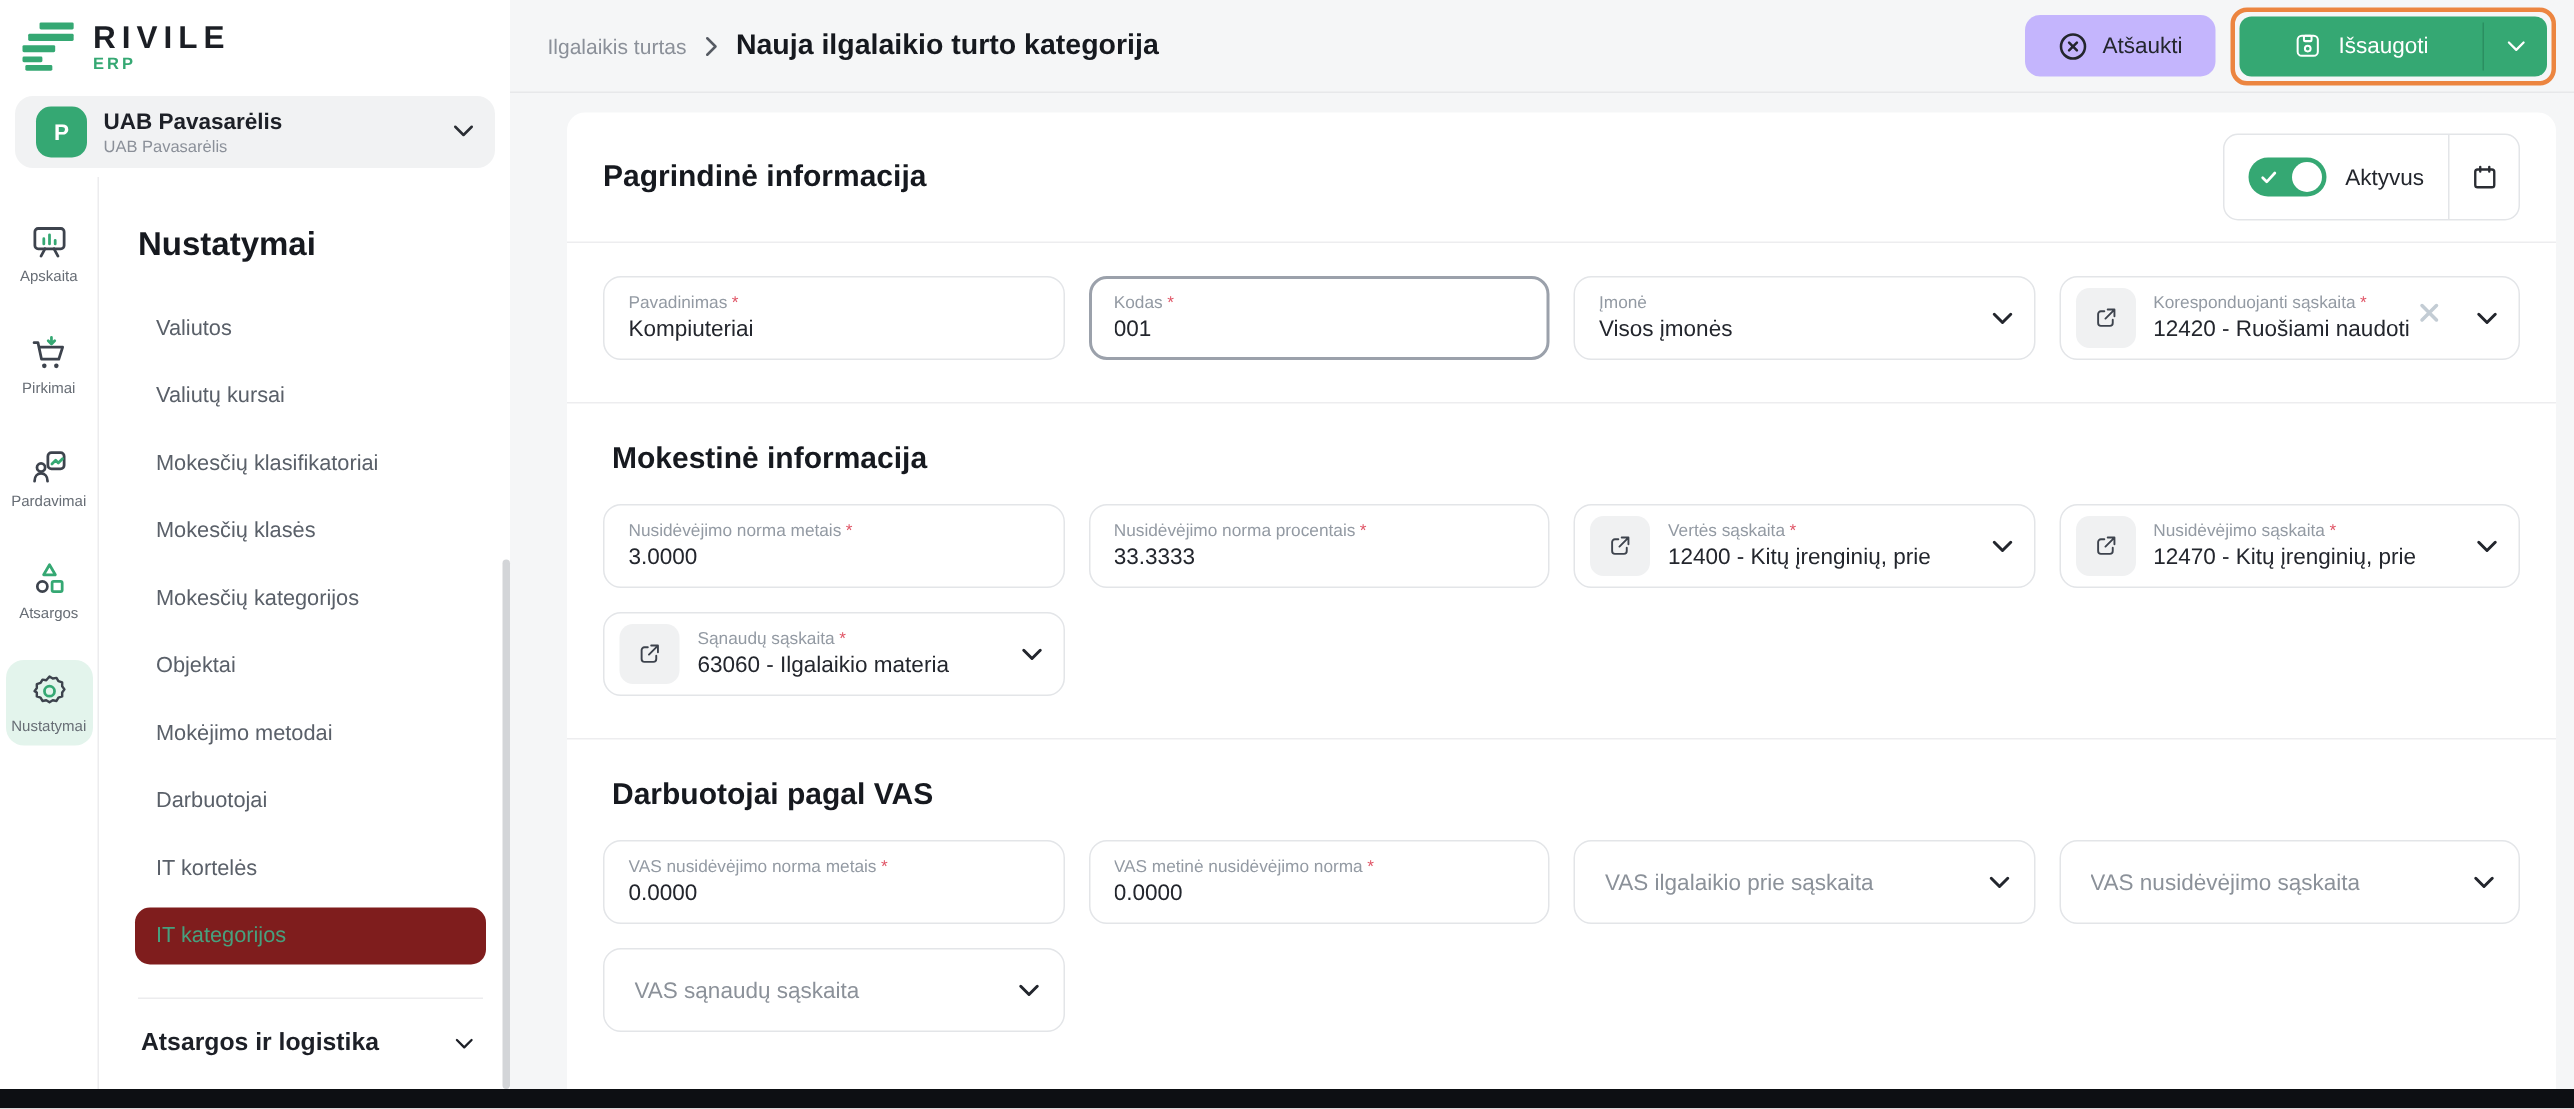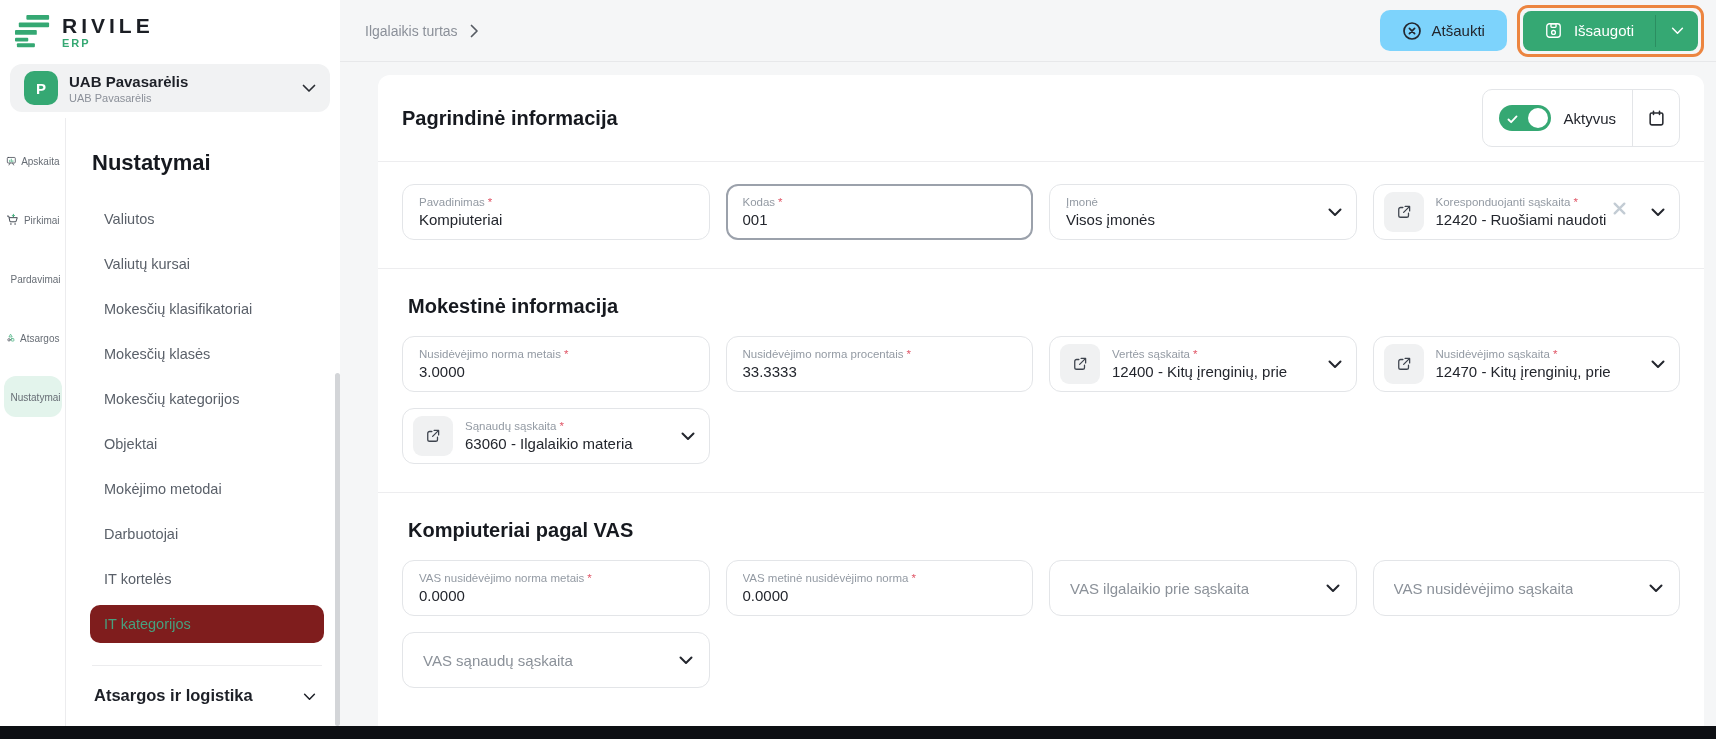--- a/index.html
+++ b/index.html
@@ -15,21 +15,21 @@
   .logo-text .logo-erp { font-size:11px; font-weight:bold; letter-spacing:2px; color:#35a873; }
   .company { margin:8px 10px 6px 10px; background:#f1f2f3; border-radius:12px; min-height:48px; display:flex; align-items:center; padding:7px 14px; gap:11px; cursor:pointer; }
   .company-avatar { width:34px; height:34px; border-radius:10px; background:#35a873; color:#fff; font-weight:bold; font-size:15px; display:flex; align-items:center; justify-content:center; flex:none; }
   .company-texts { flex:1; min-width:0; }
   .company-name { font-size:15px; font-weight:bold; color:#1d2027; }
   .company-sub { font-size:11px; color:#8b9099; margin-top:2px; }
   .company-chev { color:#2a2d33; flex:none; }
 
   .sidebar-body { flex:1; display:flex; min-height:0; }
   .rail { width:66px; border-right:1px solid #ececee; display:flex; flex-direction:column; align-items:center; padding-top:22px; gap:18px; flex:none; }
-  .rail-item { width:58px; border-radius:12px; display:flex; flex-direction:row; align-items:center; gap:5px; padding:8px 2px 7px; cursor:pointer; }
+  .rail-item { width:58px; border-radius:12px; display:flex; flex-direction:column; align-items:center; gap:5px; padding:8px 2px 7px; cursor:pointer; }
   .rail-item.active { background:#e3f4ec; }
   .rail-label { font-size:10px; color:#676d75; }
   .rail-icon { width:26px; height:26px; display:block; }
 
   .menu { flex:1; position:relative; padding:26px 16px 0 24px; min-width:0; }
   .menu-title { font-size:22px; font-weight:bold; color:#16191f; margin:6px 0 24px 2px; }
   .menu-list { list-style:none; }
   .menu-item { font-size:14.5px; color:#5a6069; padding:11px 14px; border-radius:10px; margin-bottom:7px; cursor:pointer; }
   .menu-item.active { background:#7f1d1d; color:#47a07e; }
   .menu-hr { border:0; border-top:1px solid #ececee; margin:22px 2px 18px 2px; }
@@ -37,24 +37,24 @@
   .menu-scrollbar { position:absolute; right:0px; top:255px; bottom:0; width:5px; border-radius:3px; background:#d3d5d8; }
 
   
   .main { position:absolute; left:340px; right:0; top:0; bottom:13px; display:flex; flex-direction:column; }
   .topbar { height:62px; flex:none; display:flex; align-items:center; justify-content:space-between; padding:0 12px 0 25px; border-bottom:1px solid #e7e8ea; }
   .breadcrumb { display:flex; align-items:center; gap:12px; }
   .bc-parent { font-size:14px; color:#8b9099; cursor:pointer; }
   .bc-chev { color:#565b63; display:flex; }
   .bc-current { font-size:19px; font-weight:bold; color:#16191f; }
   .topbar-actions { display:flex; align-items:center; gap:10px; }
-  .btn-cancel { display:flex; align-items:center; gap:10px; background:#7dd3fc; border:0; border-radius:10px; height:41px; padding:0 22px; font-size:15px; color:#23262d; font-family:inherit; cursor:pointer; }
+  .btn-cancel { display:flex; align-items:center; gap:10px; background:#c4b5fd; border:0; border-radius:10px; height:41px; padding:0 22px; font-size:15px; color:#23262d; font-family:inherit; cursor:pointer; }
   .save-highlight { border:3px solid #ec8540; border-radius:11px; padding:3px; }
   .btn-save-split { display:flex; align-items:stretch; background:#35a873; border-radius:8px; overflow:hidden; height:40px; }
-  .btn-save { display:flex; align-items:center; gap:11px; background:transparent; border:0; color:#fff; font-size:15px; padding:0 21px; font-family:inherit; cursor:pointer; }
+  .btn-save { display:flex; align-items:center; gap:11px; background:transparent; border:0; color:#fff; font-size:15px; padding:0 36px; font-family:inherit; cursor:pointer; }
   .save-divider { width:1px; background:#2b8e61; margin:4px 0; }
   .btn-save-caret { width:42px; background:transparent; border:0; color:#fff; display:flex; align-items:center; justify-content:center; cursor:pointer; }
 
   .content { flex:1; padding:13px 12px 0 38px; min-height:0; }
   .card { background:#fff; border-radius:12px 12px 0 0; height:100%; padding:0; overflow:hidden; }
 
   .card-head { display:flex; align-items:center; justify-content:space-between; padding:14px 24px 14px 24px; min-height:66px; }
   .section-title { font-size:20px; font-weight:bold; color:#16191f; }
   .card-hr { border:0; border-top:1px solid #ededef; }
 
@@ -196,20 +196,21 @@
 
   <div class="main">
     <header class="topbar">
       <div class="breadcrumb">
         <span class="bc-parent">Ilgalaikis turtas</span>
         <span class="bc-chev">
           <svg width="9" height="14" viewBox="0 0 9 14" class="stroke-ic">
               <path d="M1.5 1.5 L7 7 L1.5 12.5"></path>
             </svg>
         </span>
+        <span class="bc-current">Nauja ilgalaikio turto kategorija</span>
       </div>
       <div class="topbar-actions">
         <button class="btn-cancel">
           <svg width="20" height="20" viewBox="0 0 20 20" class="stroke-ic">
             <circle cx="10" cy="10" r="8"></circle>
               <path d="M7.4 7.4 L12.6 12.6 M12.6 7.4 L7.4 12.6"></path>
           </svg>
           <span>Atšaukti</span>
         </button>
         <div class="save-highlight">
@@ -375,21 +376,21 @@
               </div>
               <svg class="chev" width="14" height="9" viewBox="0 0 14 9">
                   <path d="M1.5 1.5 L7 7 L12.5 1.5" class="stroke-ic" style="stroke-width:2"></path>
                 </svg>
             </div>
           </div>
         </div>
         <hr class="card-hr">
 
         <div class="section">
-          <div class="section-title section-pad-title">Kompiuteriai pagal VAS</div>
+          <div class="section-title section-pad-title">Darbuotojai pagal VAS</div>
           <div class="fields-grid">
 
             <div class="field">
               <div class="f-body">
                 <div class="f-label"><span>VAS nusidėvėjimo norma metais</span><span class="req">*</span></div>
                 <div class="f-value">0.0000</div>
               </div>
             </div>
 
             <div class="field">

